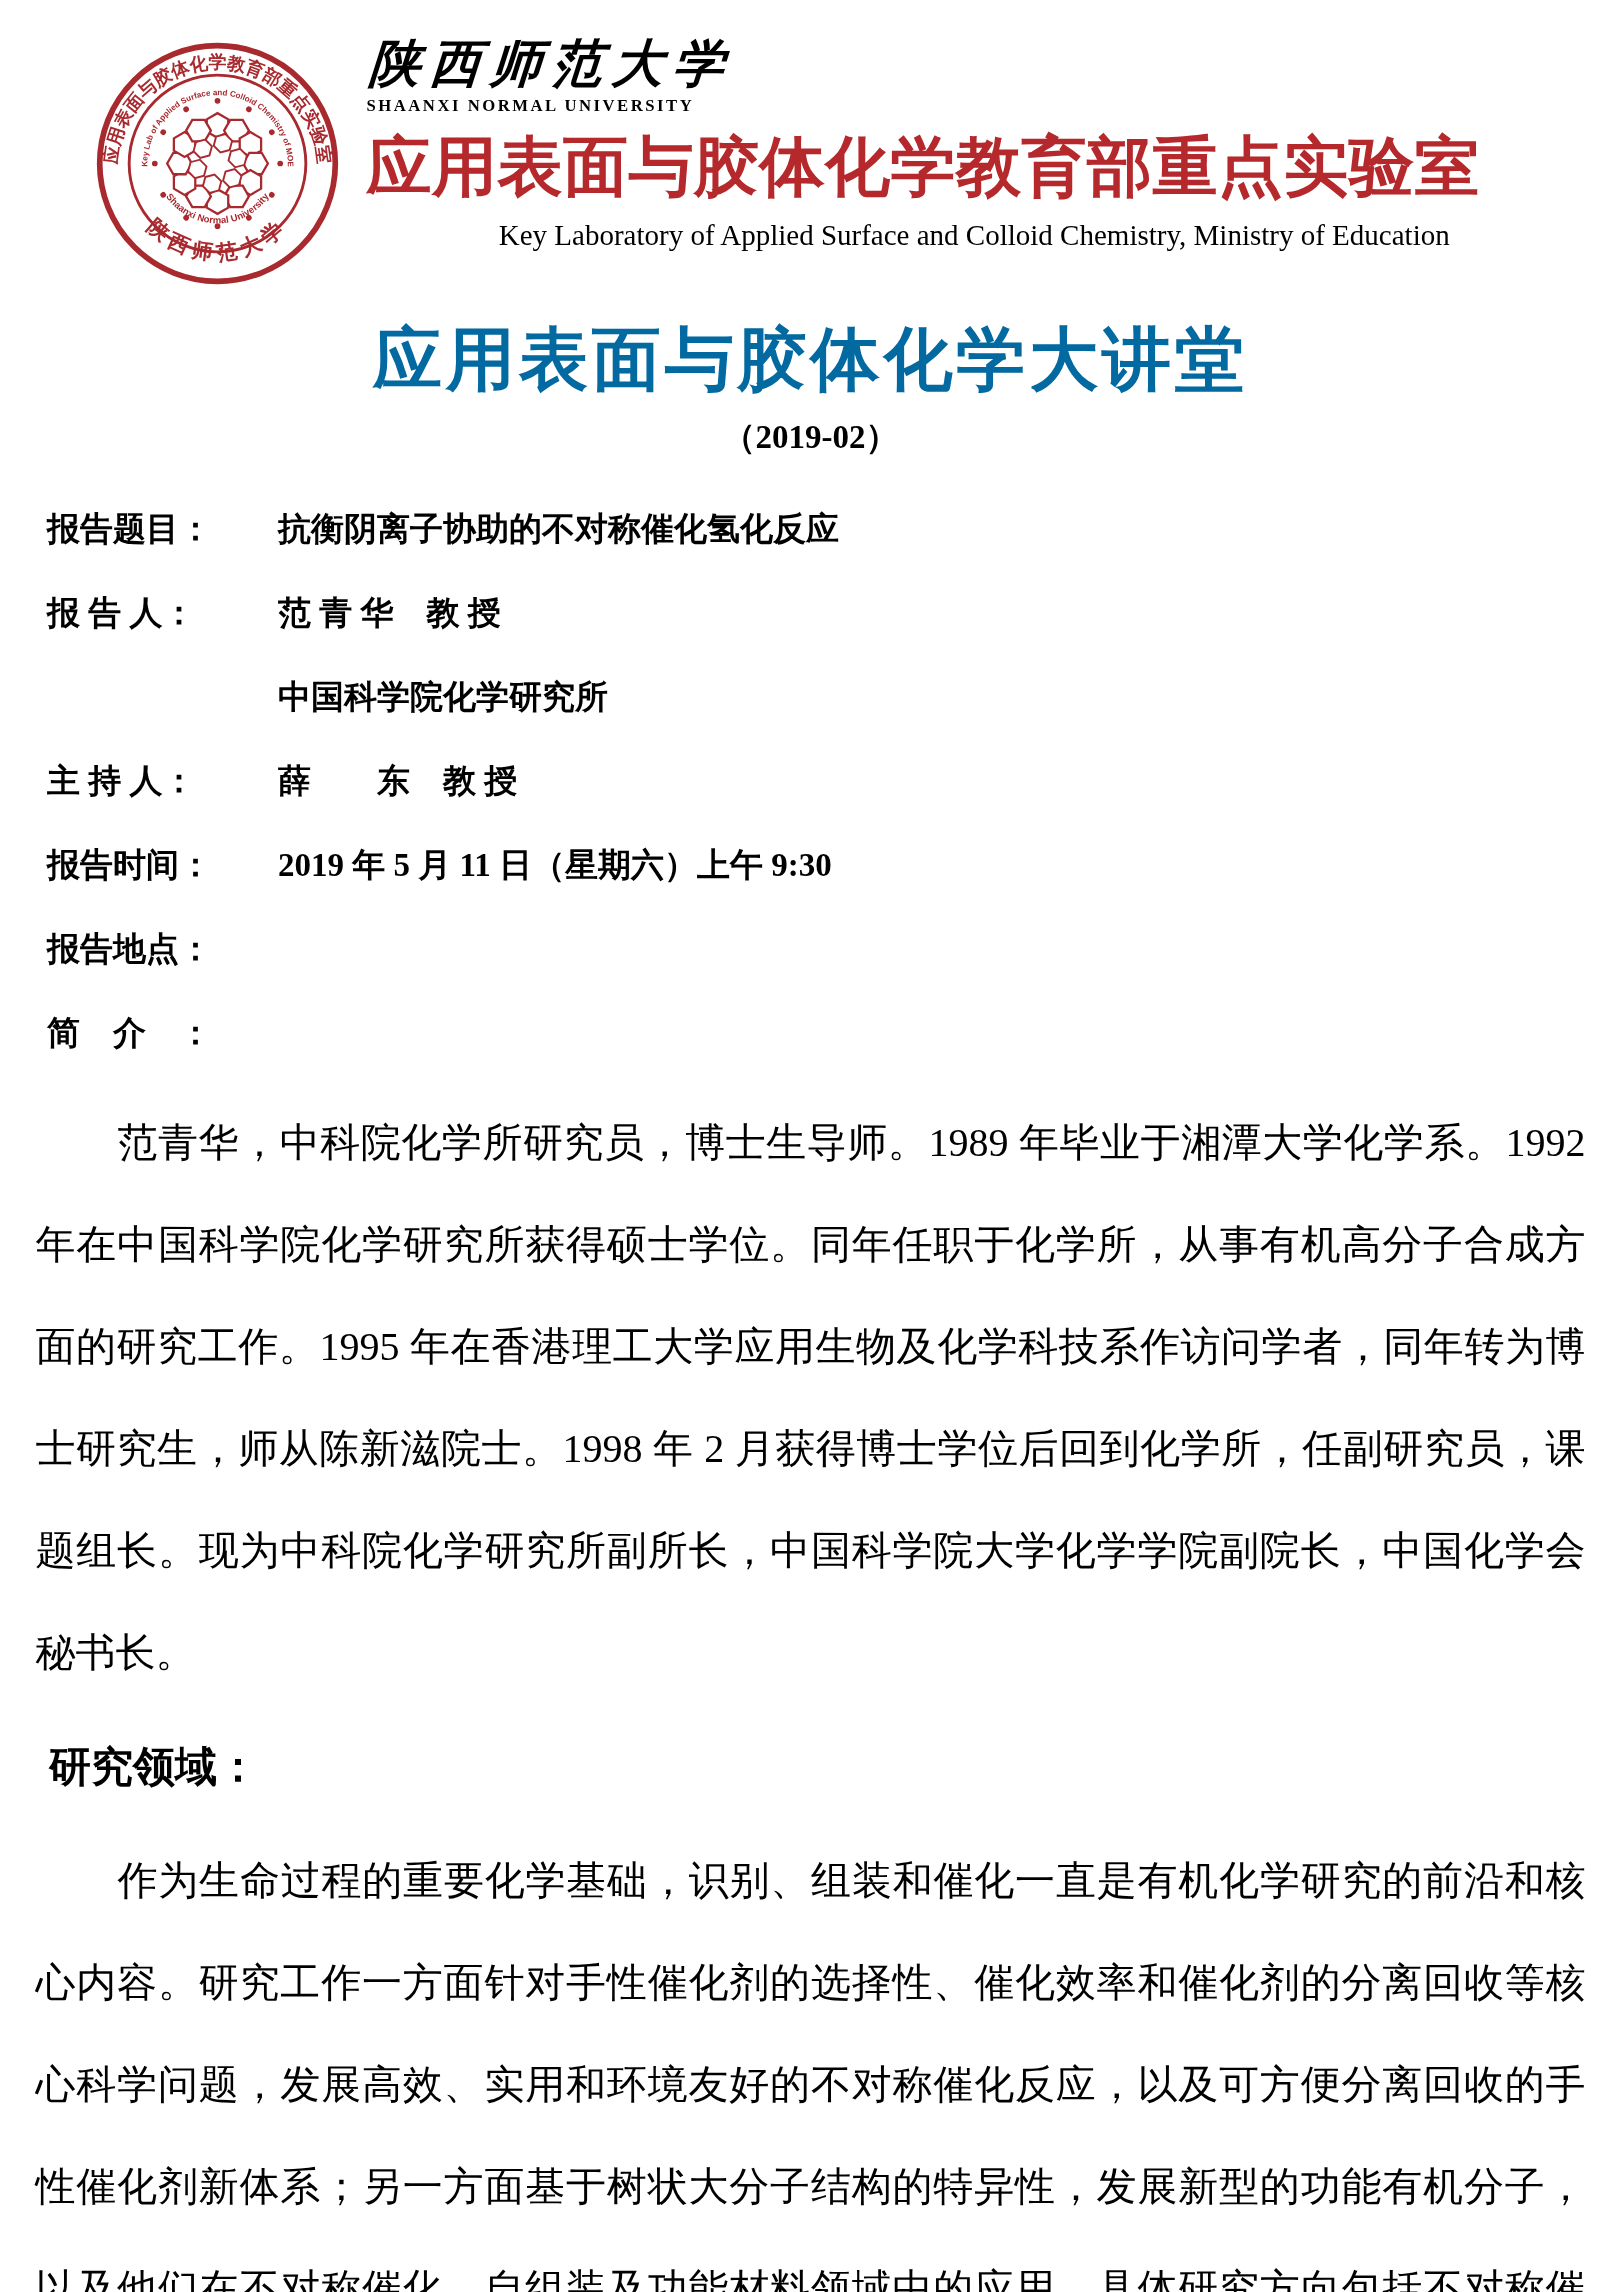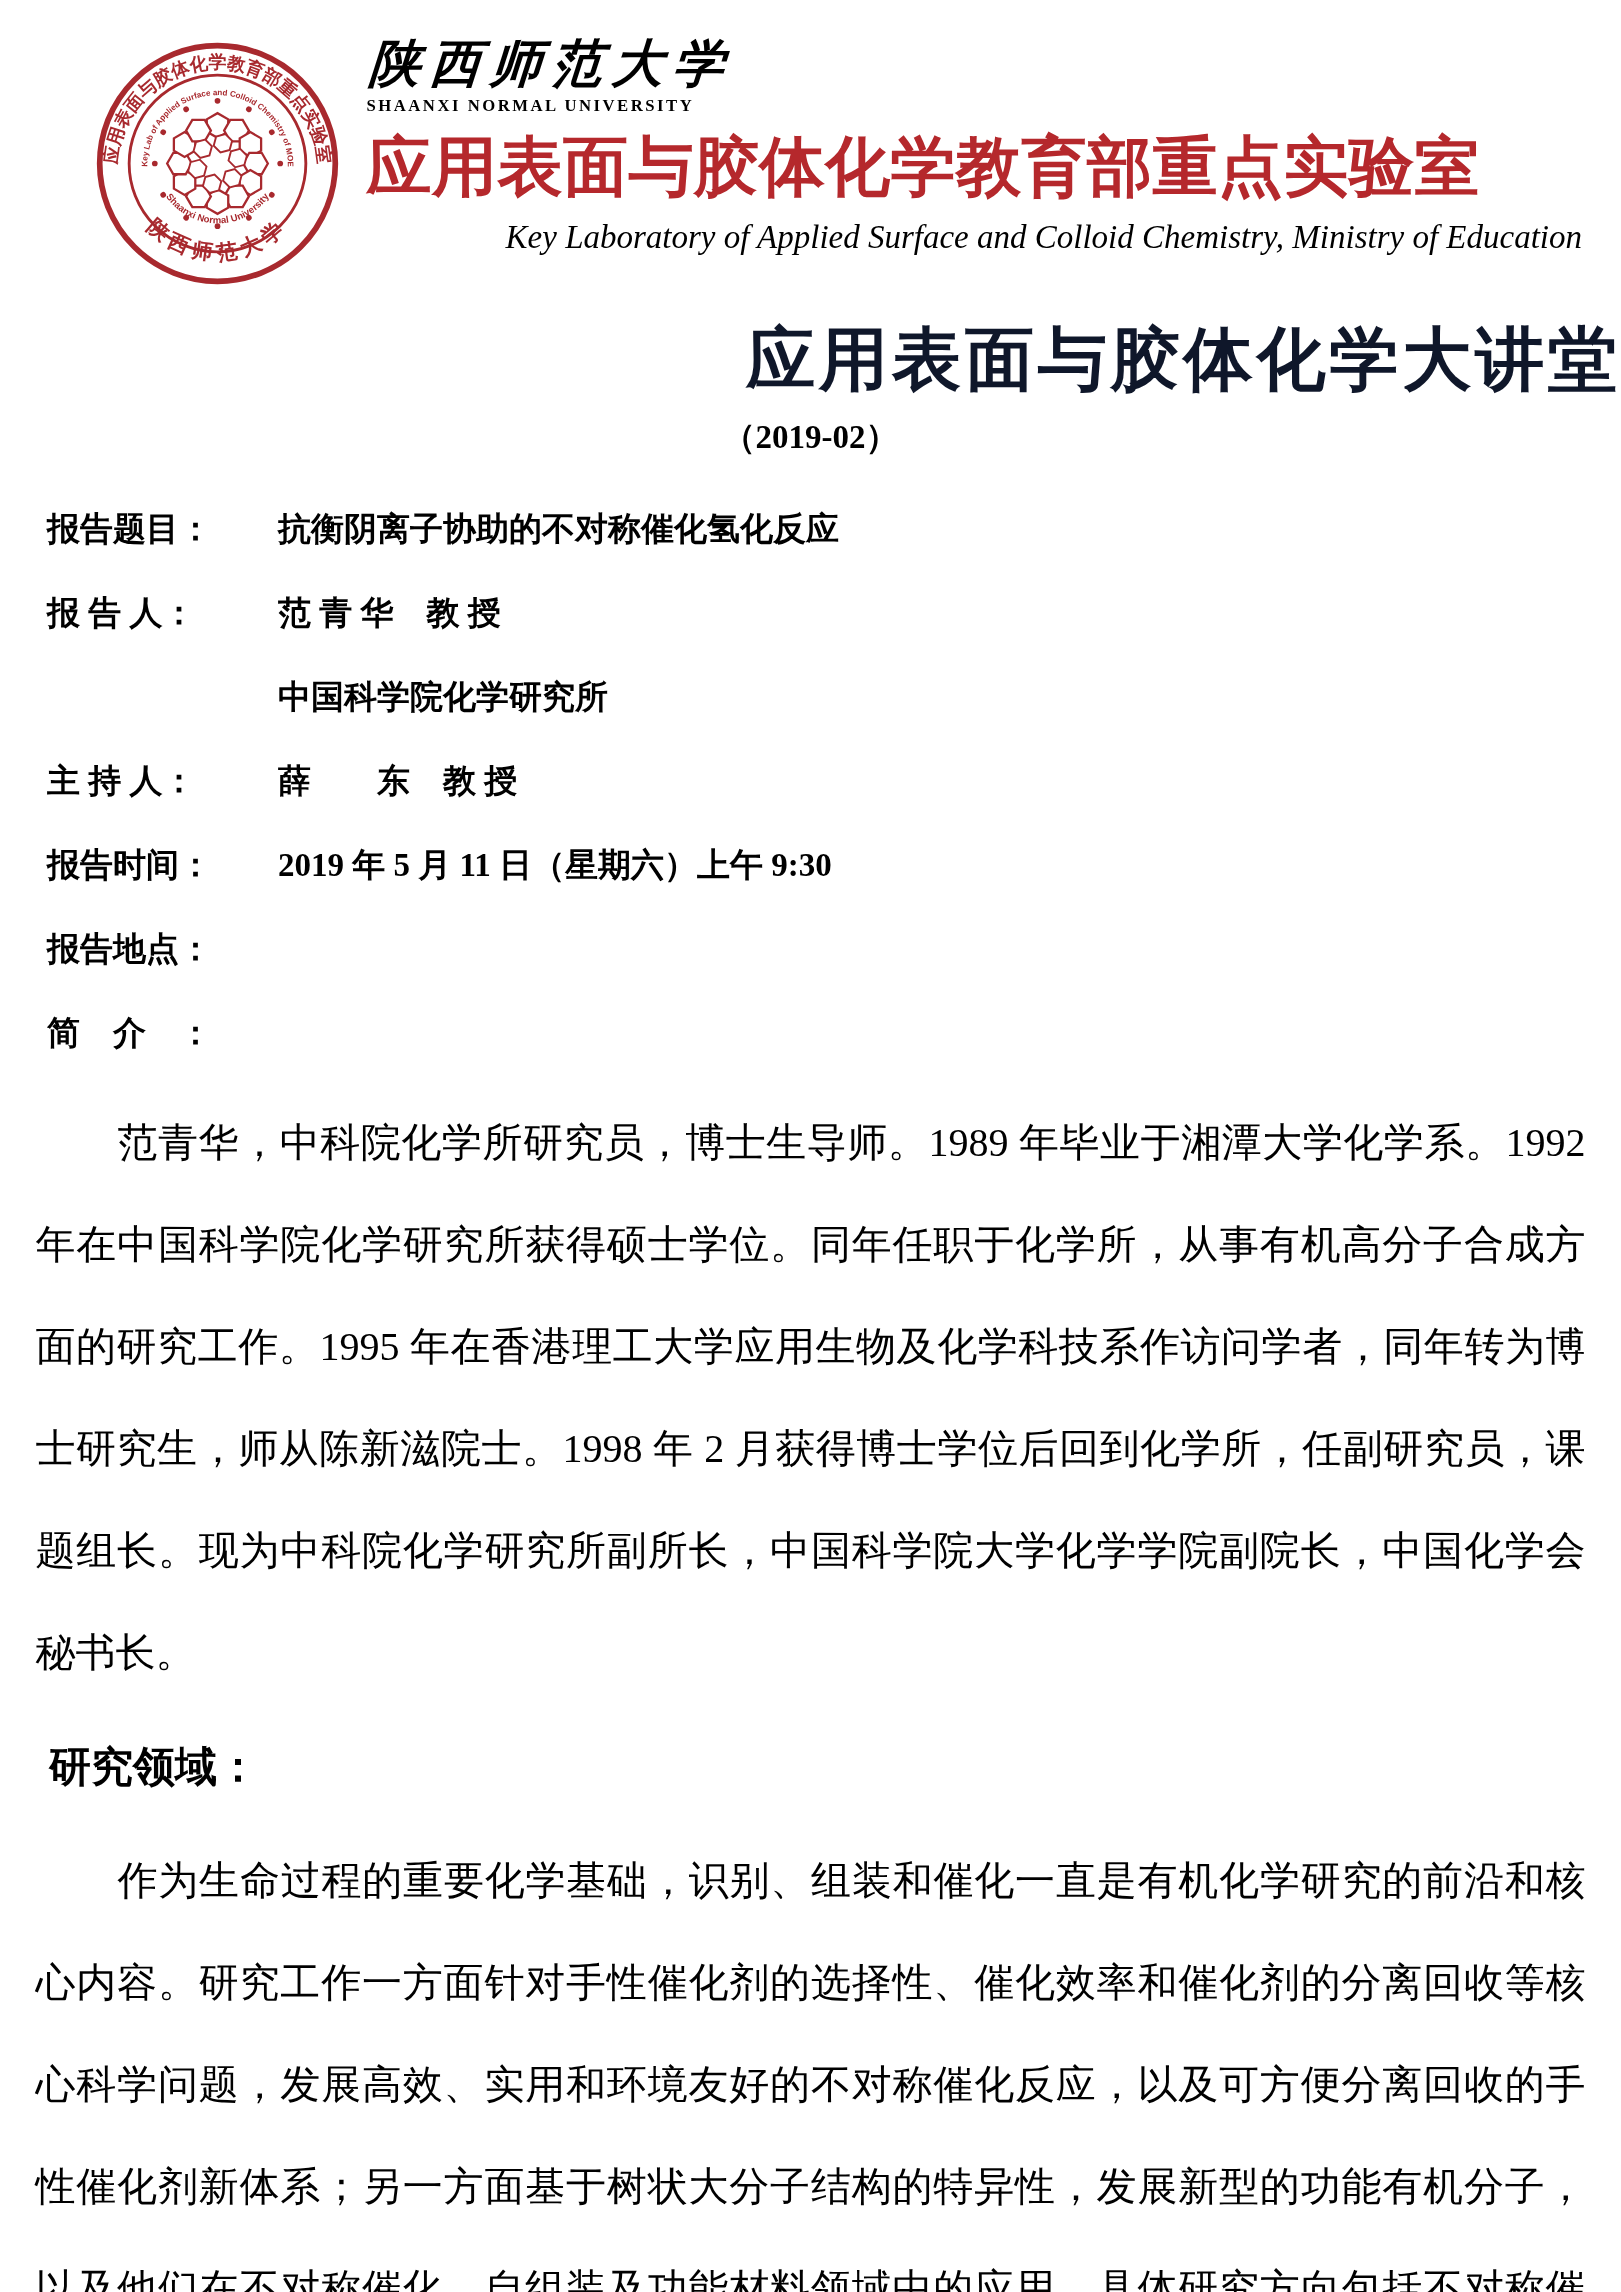--- a/index.html
+++ b/index.html
@@ -44,31 +44,30 @@
     font-weight: 900;
     font-size: 65px;
     line-height: 74px;
     color: #b5282c;
     margin-top: 13.7px;
     letter-spacing: 0.5px;
     white-space: nowrap;
   }
   .lab-en {
     font-family: "Liberation Serif", serif;
-    font-size: 33px;
+    font-size: 29px;
     margin-top: 15.7px;
-    text-align: right;
-    white-space: nowrap;
-    font-style: italic;
+    text-align: center;
+    white-space: nowrap;
   }
 
   
   .main-title {
-    text-align: right;
-    color: #0f172a;
+    text-align: center;
+    color: #0369a1;
     font-family: "Liberation Sans", sans-serif;
     font-weight: 900;
     font-size: 69px;
     line-height: 78px;
     letter-spacing: 3.9px;
     margin-top: 29px;
   }
   .issue {
     text-align: center;
     font-family: "Liberation Serif", serif;

